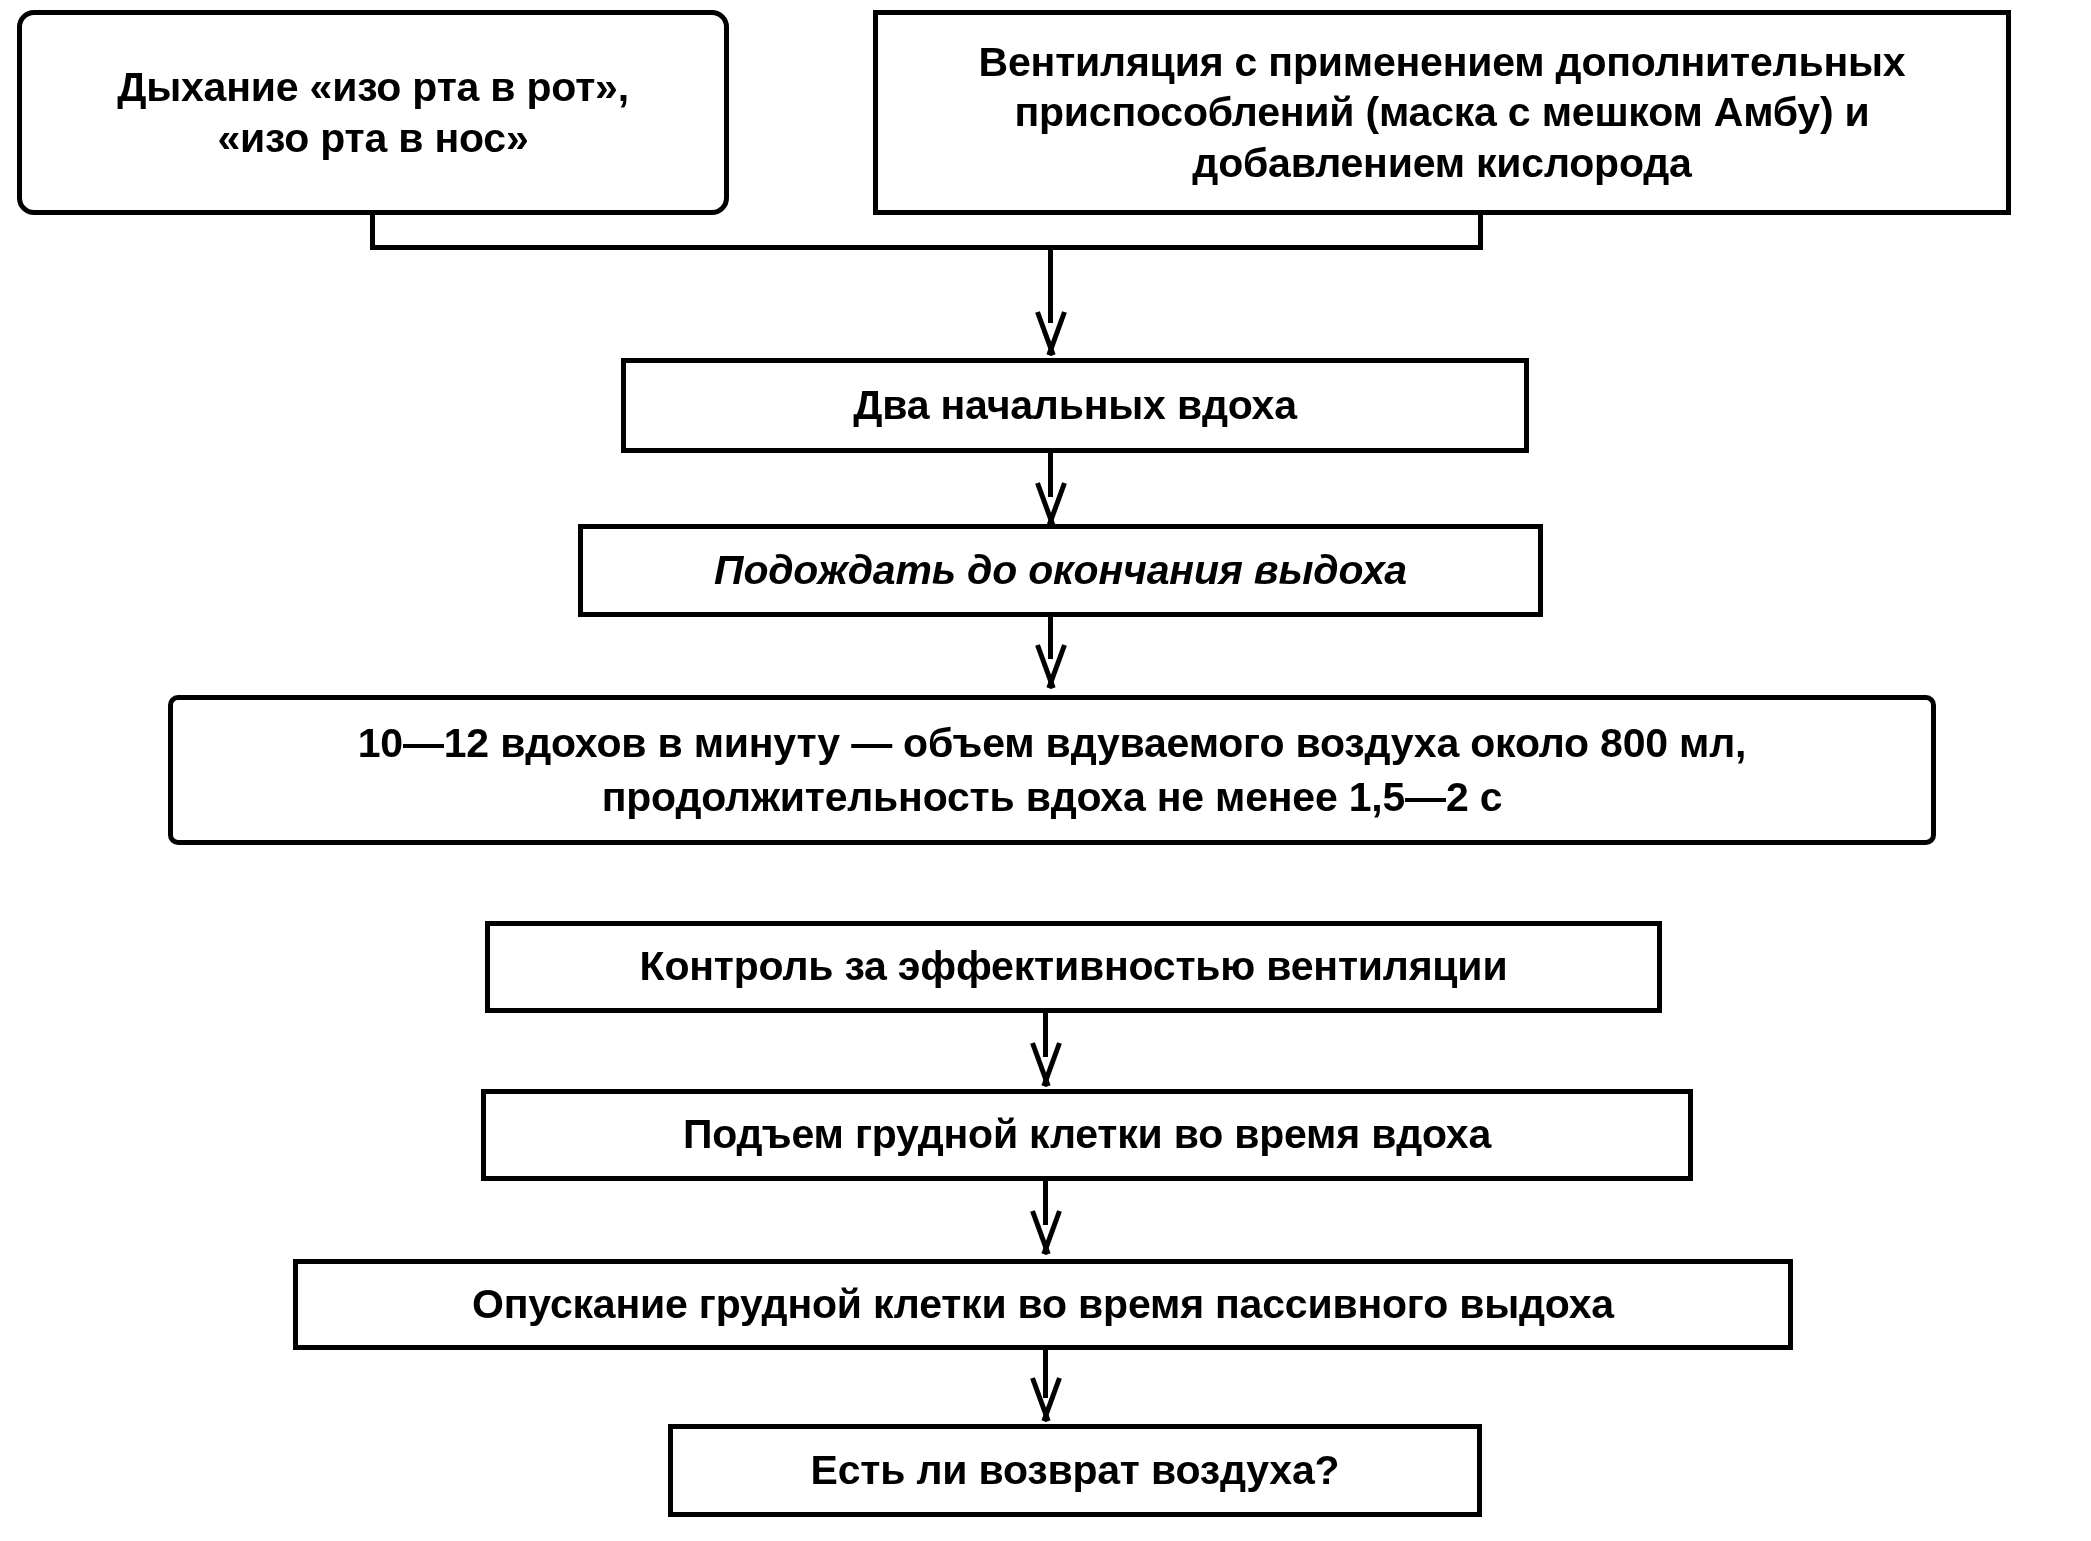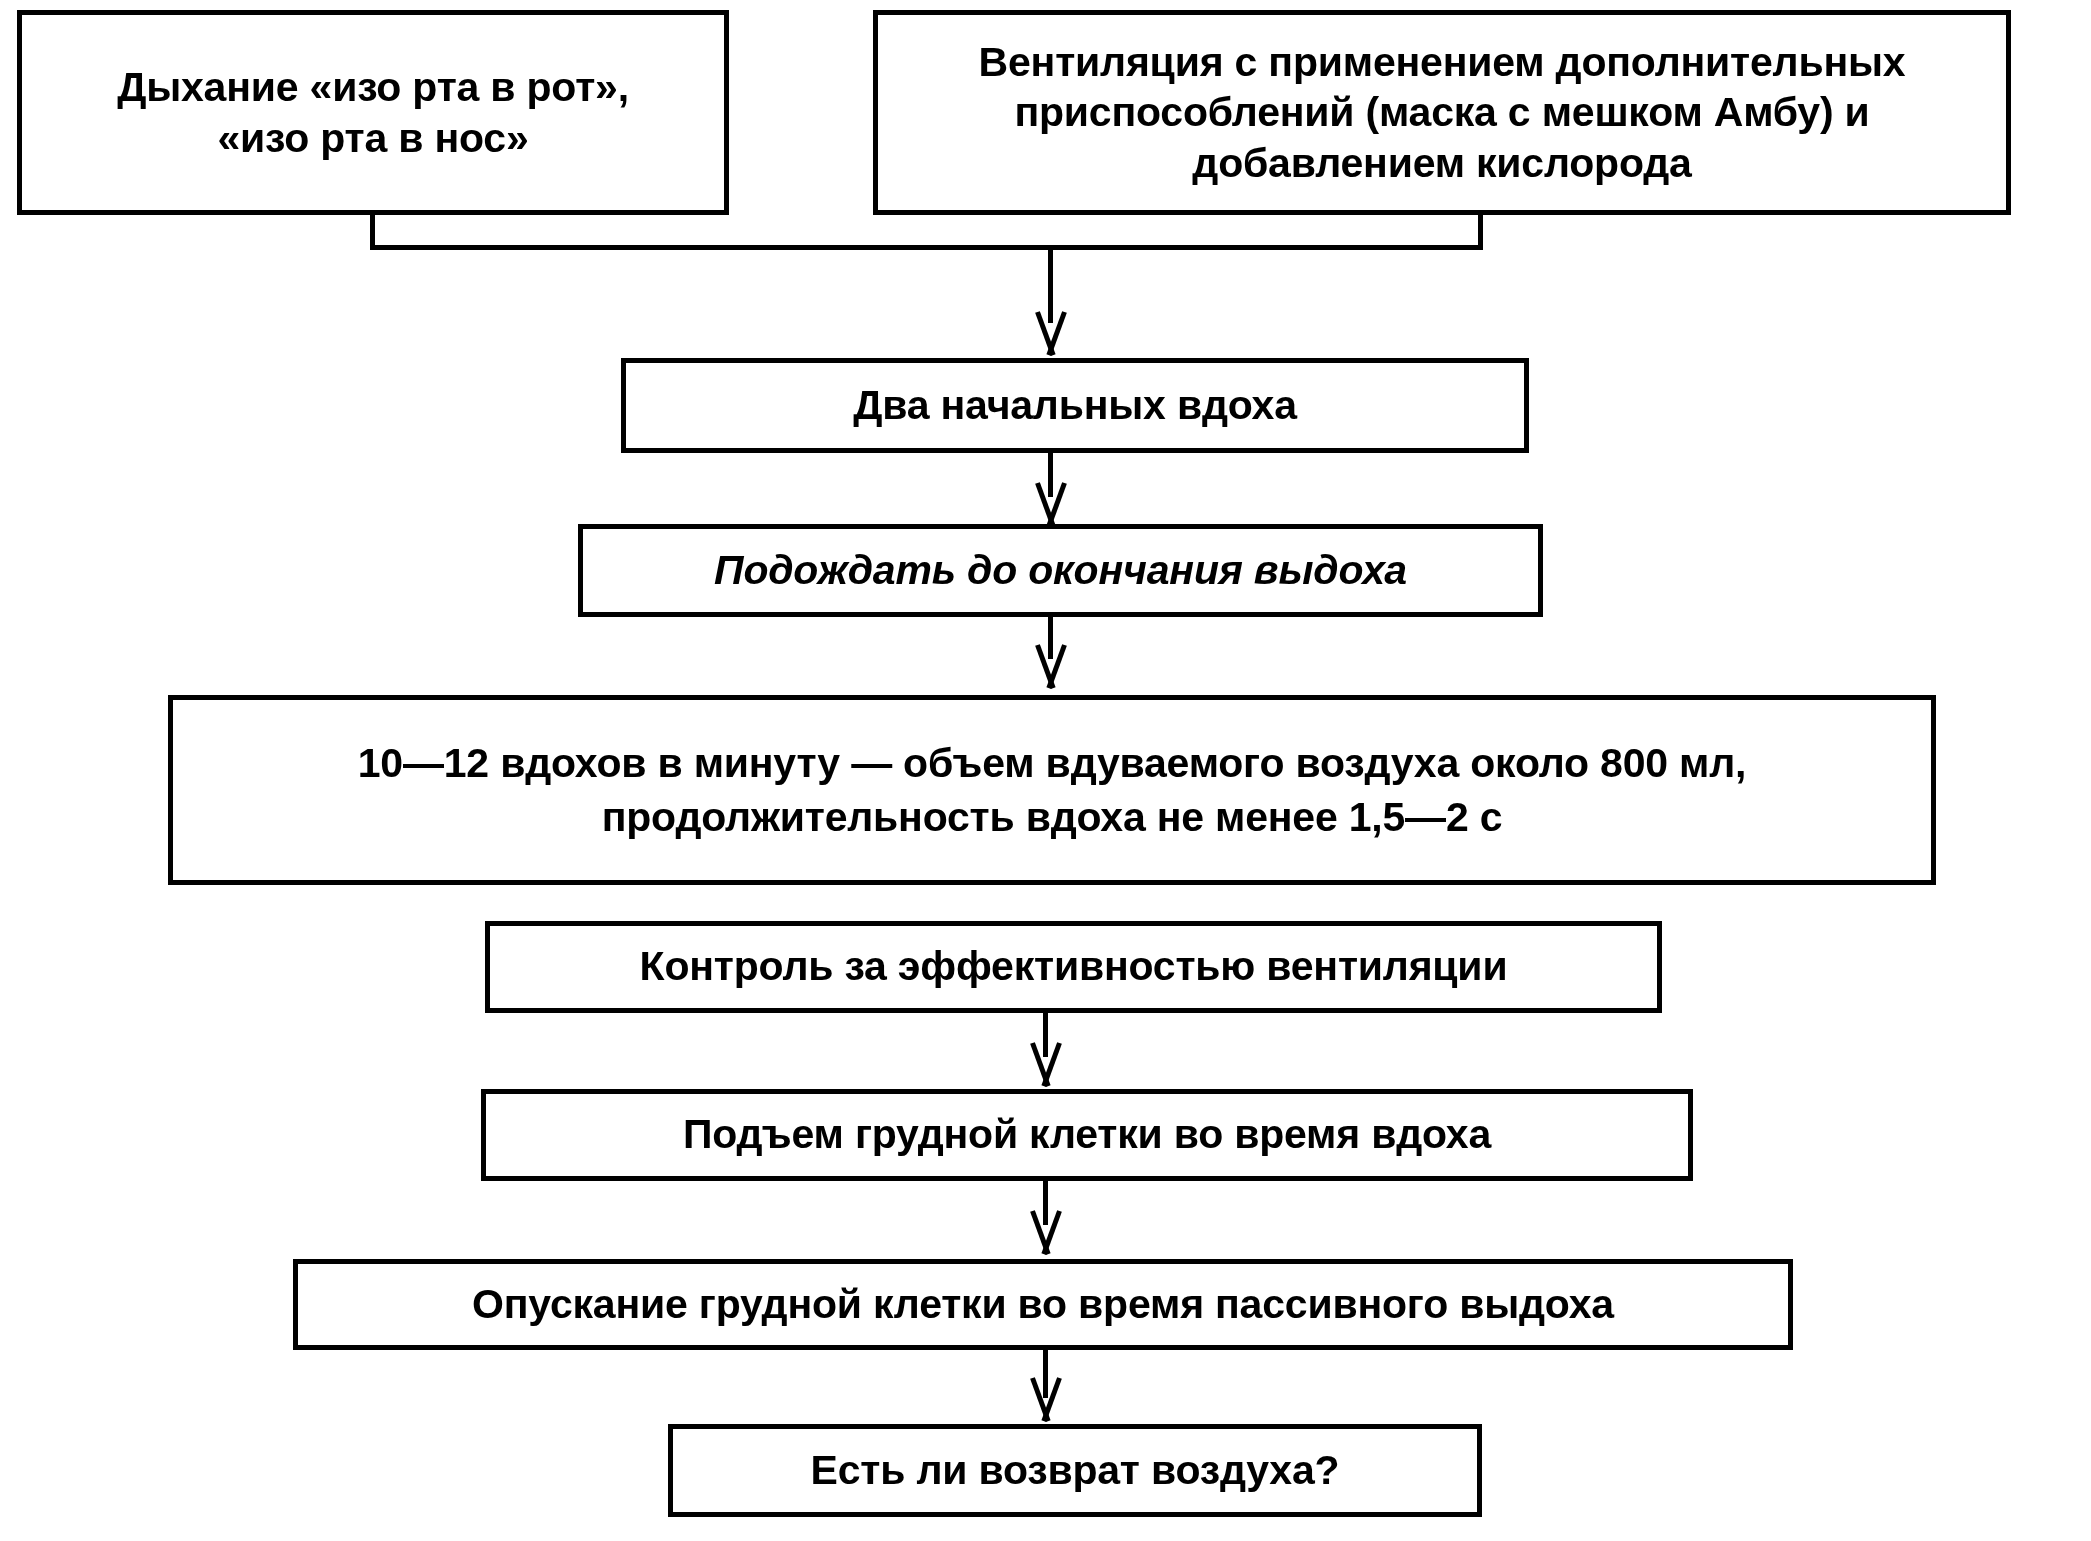--- a/index.html
+++ b/index.html
@@ -29,27 +29,27 @@
     letter-spacing: -0.2px;
   }
   .node .txt {
     display: block;
     width: 100%;
     padding: 0 14px;
     box-sizing: border-box;
     line-height: 1.30;
   }
   
-  #n-mouth        { left: 17px;  top: 10px;   width: 712px;  height: 205px; font-size: 41px; }
+  #n-mouth        { left: 17px;  top: 10px;   width: 712px;  height: 205px; font-size: 41px; border-radius: 17px; }
   #n-mouth .txt   { line-height: 1.22; }
   #n-bag          { left: 873px; top: 10px;   width: 1138px; height: 205px; font-size: 41px; }
   #n-bag .txt     { line-height: 1.22; }
   #n-two-breaths  { left: 597px; top: 358px;  width: 908px;  height: 95px;  font-size: 41px; margin-left: 24px; }
   #n-wait-exhale  { left: 578px; top: 524px;  width: 965px;  height: 93px;  font-size: 41px; font-style: italic; }
-  #n-rate         { left: 168px; top: 695px;  width: 1768px; height: 190px; font-size: 41px; }
+  #n-rate         { left: 168px; top: 695px;  width: 1768px; height: 150px; font-size: 41px; border-radius: 10px; }
   #n-rate .txt    { line-height: 1.32; }
   #n-control      { left: 485px; top: 921px;  width: 1177px; height: 92px;  font-size: 41px; }
   #n-chest-rise   { left: 481px; top: 1089px; width: 1212px; height: 92px;  font-size: 41px; }
   #n-chest-fall   { left: 293px; top: 1259px; width: 1500px; height: 91px;  font-size: 41px; }
   #n-air-return   { left: 668px; top: 1424px; width: 814px;  height: 93px;  font-size: 41px; }
 
   
   .vline, .hline {
     position: absolute;
     background: #000000;

